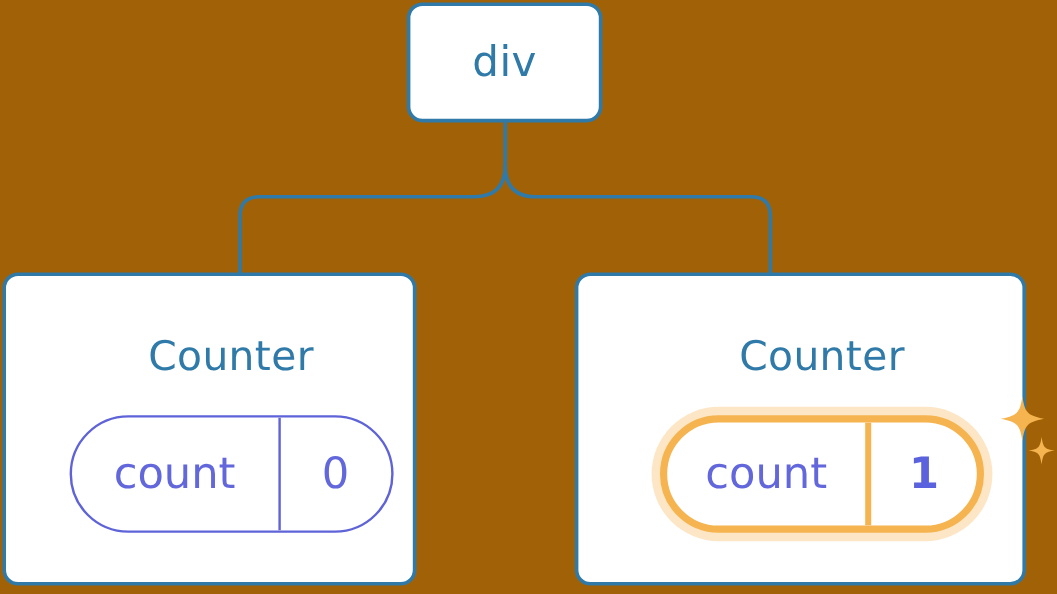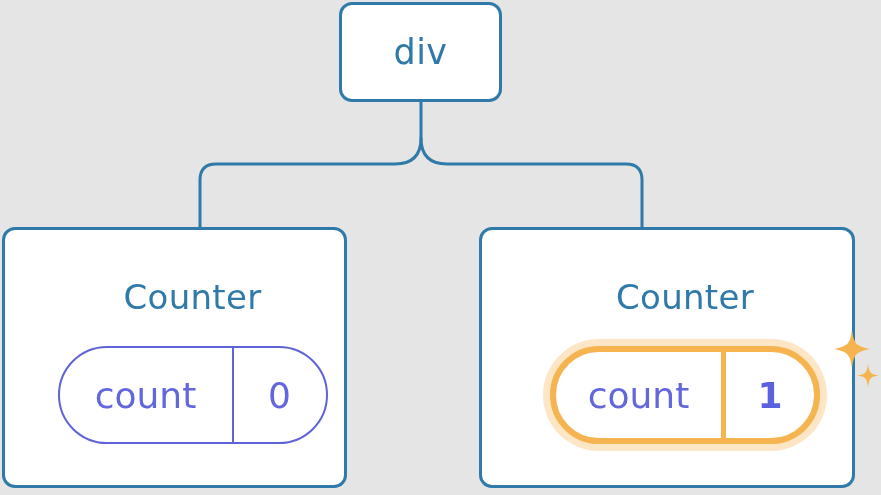--- a/index.html
+++ b/index.html
@@ -9,21 +9,21 @@
   body {
     width: 881px;
     height: 495px;
     overflow: hidden;
     font-family: "DejaVu Sans", "Liberation Sans", sans-serif;
   }
   #stage {
     position: relative;
     width: 881px;
     height: 495px;
-    background: #e5e5e5;
+    background: #a16207;
   }
 
   
   #connectors {
     position: absolute;
     left: 0;
     top: 0;
     width: 881px;
     height: 495px;
     pointer-events: none;

